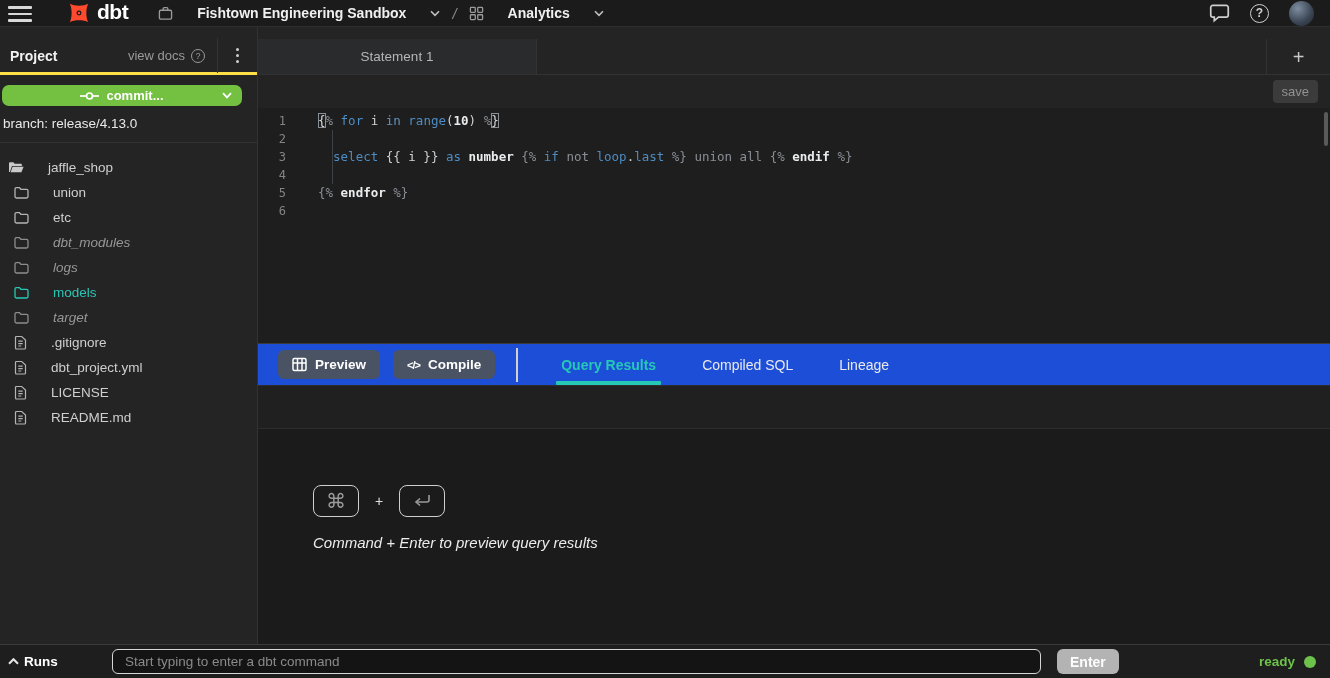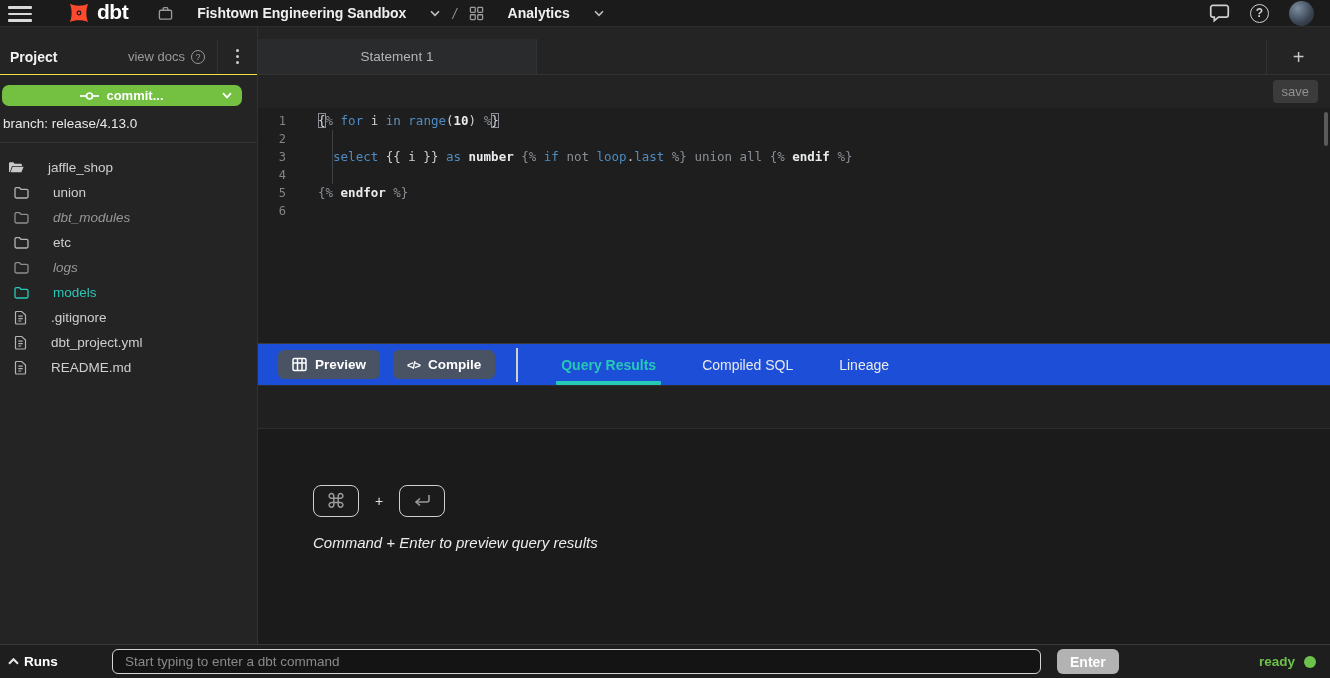--- a/index.html
+++ b/index.html
@@ -24,21 +24,21 @@
   .avatar { width:25px; height:25px; border-radius:50%;
             background:radial-gradient(circle at 35% 30%, #7d8da0, #3a4452 60%, #20262d); }
 
   
   .main { display:flex; height:617px; }
   .sidebar { width:258px; border-right:1px solid #323232; background:#242424;
              display:flex; flex-direction:column; }
   .content { flex:1; display:flex; flex-direction:column; background:#1e1e1e; }
 
   
-  .side-head { height:48px; border-bottom:1px solid #fde047; display:flex;
+  .side-head { height:48px; border-bottom:3px solid #fde047; display:flex;
                align-items:center; padding:12px 0 0 10px; }
   .side-title { font-weight:bold; font-size:14px; color:#f2f2f2; }
   .view-docs { margin-left:auto; display:flex; align-items:center; gap:6px;
                color:#9a9a9a; font-size:13px; padding-right:12px; cursor:pointer; }
   .mini-help { width:14px; height:14px; border:1.4px solid #9a9a9a; border-radius:50%;
                font-size:9px; display:flex; align-items:center; justify-content:center; }
   .kebab-zone { border-left:1px solid #323232; height:35px; width:40px; display:flex;
                 align-items:center; justify-content:center; cursor:pointer; }
   .kebab { display:flex; flex-direction:column; gap:3px; }
   .kebab i { width:3px; height:3px; border-radius:50%; background:#cfcfcf; }
@@ -224,69 +224,86 @@
           <span>jaffle_shop</span>
         </div>
         <div class="tree-row">
           <span style="display: flex;">
             <svg width="15" height="13" viewBox="0 0 15 13" fill="none" stroke="#b4b4b4" stroke-width="1.3">
               <path d="M1 3c0-.8.6-1.4 1.4-1.4h3l1.5 1.7h5.7c.8 0 1.4.6 1.4 1.4v5.9c0 .8-.6 1.4-1.4 1.4H2.4c-.8 0-1.4-.6-1.4-1.4V3z"></path>
             </svg>
           </span>
           <span>union</span>
         </div>
+        <div class="tree-row">
+          <span style="display: flex;">
+            <svg width="15" height="13" viewBox="0 0 15 13" fill="none" stroke="#b4b4b4" stroke-width="1.3">
+              <path d="M1 3c0-.8.6-1.4 1.4-1.4h3l1.5 1.7h5.7c.8 0 1.4.6 1.4 1.4v5.9c0 .8-.6 1.4-1.4 1.4H2.4c-.8 0-1.4-.6-1.4-1.4V3z"></path>
+            </svg>
+          </span>
+          <span>etc</span>
+        </div>
         <div class="tree-row em">
           <span style="display: flex;">
             <svg width="15" height="13" viewBox="0 0 15 13" fill="none" stroke="#8d8d8d" stroke-width="1.3">
               <path d="M1 3c0-.8.6-1.4 1.4-1.4h3l1.5 1.7h5.7c.8 0 1.4.6 1.4 1.4v5.9c0 .8-.6 1.4-1.4 1.4H2.4c-.8 0-1.4-.6-1.4-1.4V3z"></path>
             </svg>
           </span>
           <span>dbt_modules</span>
         </div>
-        <div class="tree-row">
-          <span style="display: flex;">
-            <svg width="15" height="13" viewBox="0 0 15 13" fill="none" stroke="#b4b4b4" stroke-width="1.3">
-              <path d="M1 3c0-.8.6-1.4 1.4-1.4h3l1.5 1.7h5.7c.8 0 1.4.6 1.4 1.4v5.9c0 .8-.6 1.4-1.4 1.4H2.4c-.8 0-1.4-.6-1.4-1.4V3z"></path>
-            </svg>
-          </span>
-          <span>etc</span>
-        </div>
         <div class="tree-row em">
           <span style="display: flex;">
             <svg width="15" height="13" viewBox="0 0 15 13" fill="none" stroke="#8d8d8d" stroke-width="1.3">
               <path d="M1 3c0-.8.6-1.4 1.4-1.4h3l1.5 1.7h5.7c.8 0 1.4.6 1.4 1.4v5.9c0 .8-.6 1.4-1.4 1.4H2.4c-.8 0-1.4-.6-1.4-1.4V3z"></path>
             </svg>
           </span>
           <span>logs</span>
         </div>
         <div class="tree-row active">
           <span style="display: flex;">
             <svg width="15" height="13" viewBox="0 0 15 13" fill="none" stroke="#25c9b6" stroke-width="1.3">
               <path d="M1 3c0-.8.6-1.4 1.4-1.4h3l1.5 1.7h5.7c.8 0 1.4.6 1.4 1.4v5.9c0 .8-.6 1.4-1.4 1.4H2.4c-.8 0-1.4-.6-1.4-1.4V3z"></path>
             </svg>
           </span>
           <span>models</span>
+        </div>
+        <div class="tree-row em">
+          <span style="display: flex;">
+            <svg width="15" height="13" viewBox="0 0 15 13" fill="none" stroke="#8d8d8d" stroke-width="1.3">
+              <path d="M1 3c0-.8.6-1.4 1.4-1.4h3l1.5 1.7h5.7c.8 0 1.4.6 1.4 1.4v5.9c0 .8-.6 1.4-1.4 1.4H2.4c-.8 0-1.4-.6-1.4-1.4V3z"></path>
+            </svg>
+          </span>
+          <span>target</span>
         </div>
         <div class="tree-row">
           <span style="display: flex;">
             <svg width="13" height="15" viewBox="0 0 13 15" fill="none" stroke="#b4b4b4" stroke-width="1.2">
               <path d="M2.5 1.5h5.2L11.5 5v8a1 1 0 0 1-1 1h-8a1 1 0 0 1-1-1V2.5a1 1 0 0 1 1-1z"></path>
               <path d="M4.3 6.2h4.4M4.3 8.6h4.4M4.3 11h3"></path>
             </svg>
           </span>
           <span>.gitignore</span>
         </div>
         <div class="tree-row">
           <span style="display: flex;">
             <svg width="13" height="15" viewBox="0 0 13 15" fill="none" stroke="#b4b4b4" stroke-width="1.2">
               <path d="M2.5 1.5h5.2L11.5 5v8a1 1 0 0 1-1 1h-8a1 1 0 0 1-1-1V2.5a1 1 0 0 1 1-1z"></path>
               <path d="M4.3 6.2h4.4M4.3 8.6h4.4M4.3 11h3"></path>
             </svg>
           </span>
           <span>dbt_project.yml</span>
+        </div>
+        <div class="tree-row">
+          <span style="display: flex;">
+            <svg width="13" height="15" viewBox="0 0 13 15" fill="none" stroke="#b4b4b4" stroke-width="1.2">
+              <path d="M2.5 1.5h5.2L11.5 5v8a1 1 0 0 1-1 1h-8a1 1 0 0 1-1-1V2.5a1 1 0 0 1 1-1z"></path>
+              <path d="M4.3 6.2h4.4M4.3 8.6h4.4M4.3 11h3"></path>
+            </svg>
+          </span>
+          <span>LICENSE</span>
         </div>
         <div class="tree-row">
           <span style="display: flex;">
             <svg width="13" height="15" viewBox="0 0 13 15" fill="none" stroke="#b4b4b4" stroke-width="1.2">
               <path d="M2.5 1.5h5.2L11.5 5v8a1 1 0 0 1-1 1h-8a1 1 0 0 1-1-1V2.5a1 1 0 0 1 1-1z"></path>
               <path d="M4.3 6.2h4.4M4.3 8.6h4.4M4.3 11h3"></path>
             </svg>
           </span>
           <span>README.md</span>
         </div>

